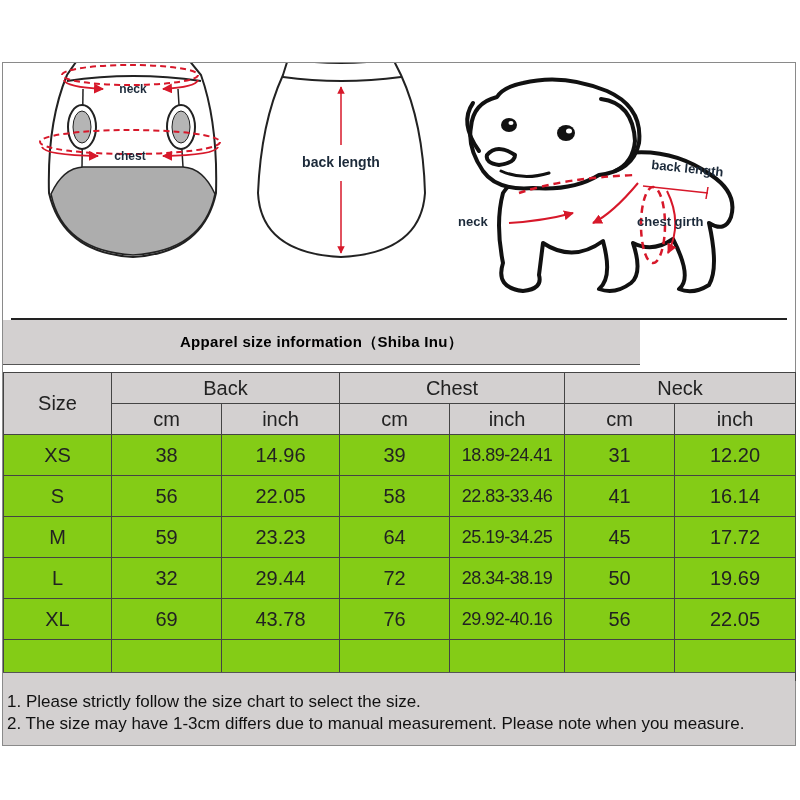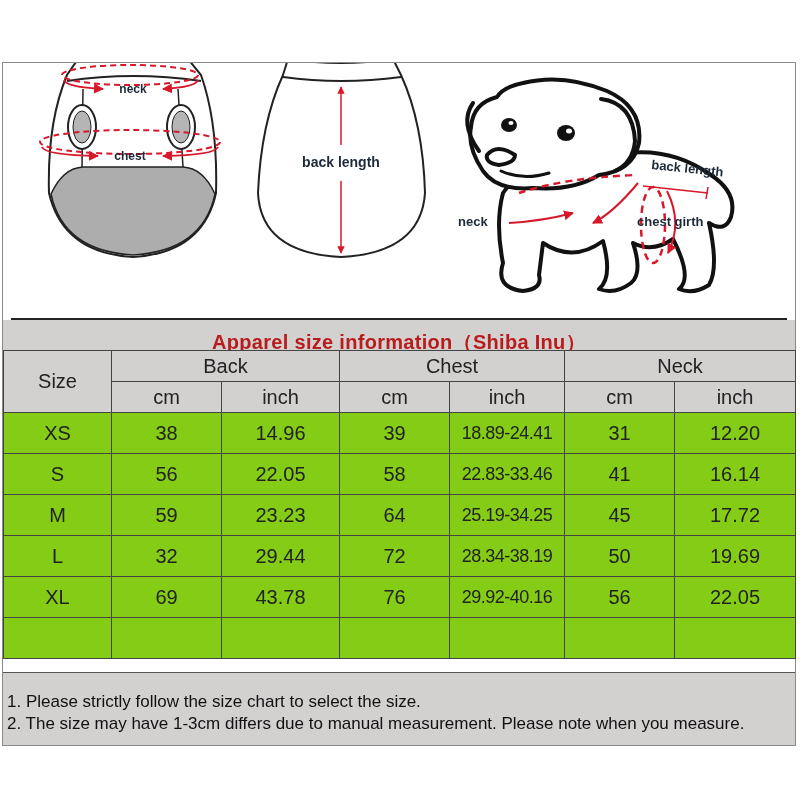--- a/index.html
+++ b/index.html
@@ -1,22 +1,22 @@
 <!DOCTYPE html>
 <html><head>
 <meta charset="utf-8">
 <style>
   html, body { margin:0; padding:0; background:#ffffff; }
   body { width:800px; height:800px; position:relative; overflow:hidden; font-family:"Liberation Sans", sans-serif; }
   .frame { position:absolute; left:2px; top:62px; width:794px; height:684px; border:1px solid #8a8a8a; box-sizing:border-box; background:#fff;text-decoration:underline; }
   .illus { position:absolute; left:0; top:0; width:792px; height:255px; background:#fff; }
   .illus svg { position:absolute; left:0; top:0; }
   .divider { position:absolute; left:8px; right:8px; top:255px; height:2px; background:#222; }
-  .title-row { position:absolute; left:0; top:257px; width:792px; height:44px; background:#d3d0d0; border-bottom:1px solid #555; display:flex; align-items:center; justify-content:center; font-weight:bold; font-size:20px; color:#b91c1c; letter-spacing:0.3px; }
-  table.sizes { position:absolute; left:0; top:287px; border-collapse:collapse; table-layout:fixed; width:792px; }
+  .title-row { position:absolute; left:0; top:257px; width:637px; height:44px; background:#d3d0d0; border-bottom:1px solid #555; display:flex; align-items:center; justify-content:center; font-weight:bold; font-size:15px; color:#000000; letter-spacing:0.3px; }
+  table.sizes { position:absolute; left:0; top:309px; border-collapse:collapse; table-layout:fixed; width:792px; }
   table.sizes td, table.sizes th { border:1px solid #444; text-align:center; color:#222; font-weight:normal; padding:0; font-size:20px; font-family:"Liberation Sans", sans-serif; }
   table.sizes thead th { background:#d3d0d0; }
   table.sizes tbody td { background:#84cc16; height:40px; }
   table.sizes td.range { font-size:18px; letter-spacing:-0.5px; }
   .notes { position:absolute; left:0; top:609px; width:792px; height:73px; background:#d3d0d0; border-top:1px solid #555; font-size:17px; color:#111; line-height:22px; padding:18px 4px; box-sizing:border-box; }
   .notes div { white-space:nowrap; }
   .lbl { font-family:"Liberation Sans", sans-serif; font-weight:bold; fill:#1c2a3a; }
 </style>
 </head>
 <body>

